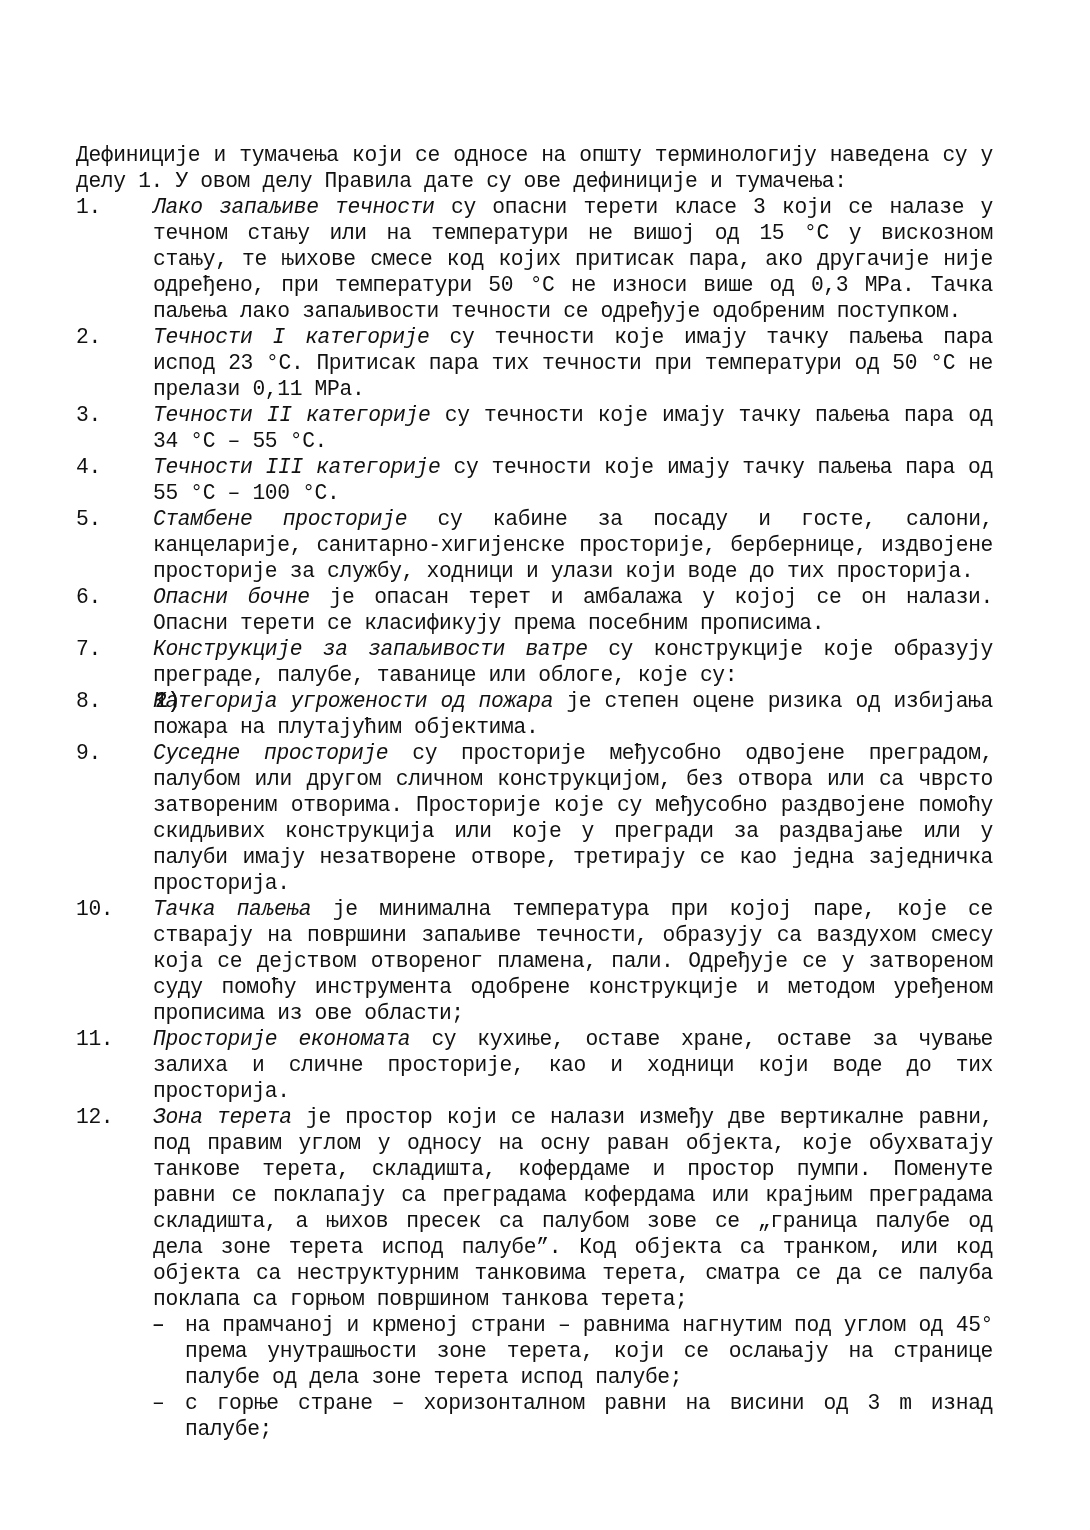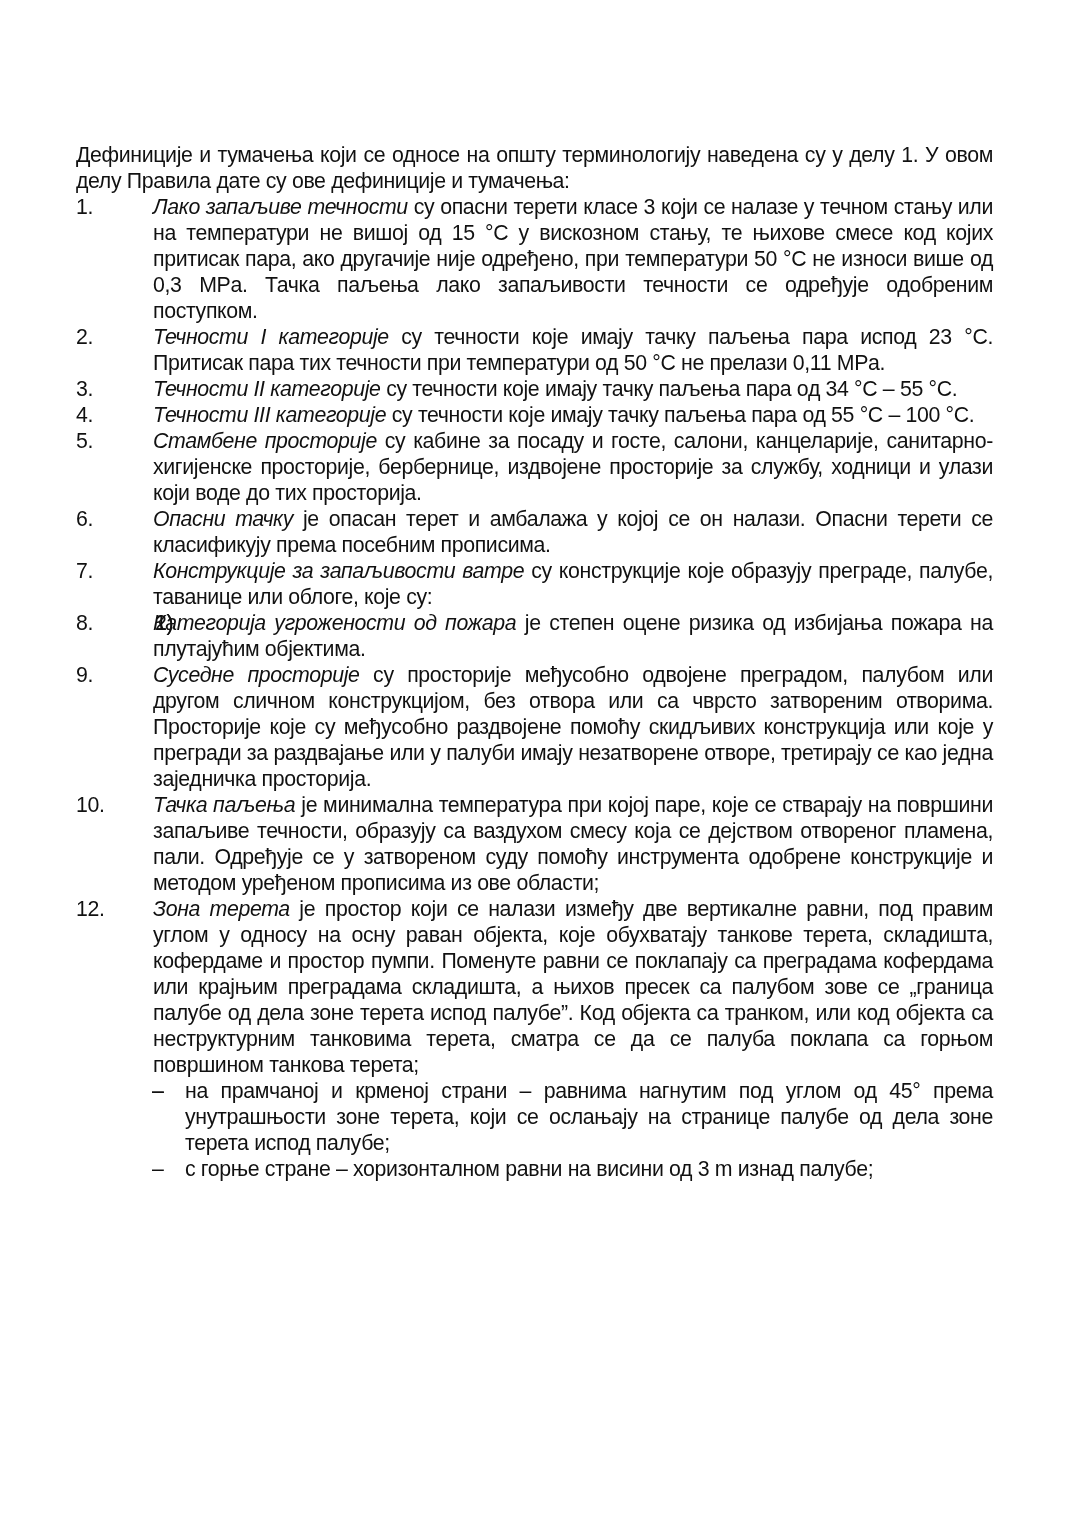--- a/index.html
+++ b/index.html
@@ -1,19 +1,19 @@
 <!DOCTYPE html>
 <html><head>
 <meta charset="utf-8">
 <style>
   html, body { margin: 0; padding: 0; background: #ffffff; }
   body { width: 1090px; height: 1530px; position: relative; overflow: hidden; }
   .page {
     position: absolute; left: 76px; top: 142px; width: 917px;
-    font-family: Liberation Sans, sans-serif; font-size: 21.3px; line-height: 26px;
+    font-family: Liberation Mono, monospace; font-size: 21.3px; line-height: 26px;
     color: #111111; letter-spacing: -0.35px;
   }
   .intro { text-align: justify; margin: 0; }
   .item { position: relative; padding-left: 77px; text-align: justify; margin: 0; }
   .num { position: absolute; left: 0; top: 0; }
   .term { font-style: italic; }
   .sub { position: relative; padding-left: 129px; text-align: justify; margin: 0; }
   .sub .snum { position: absolute; left: 79px; top: 0; }
   .dash { position: relative; padding-left: 109px; text-align: justify; margin: 0; }
   .dash .dmark { position: absolute; left: 76px; top: 0; }
@@ -34,41 +34,44 @@
   <div class="item">
     <span class="num">3.</span><span class="term">Течности II категорије</span><span> су течности које имају тачку паљења пара од 34 °C – 55 °C.</span>
   </div>
   <div class="item">
     <span class="num">4.</span><span class="term">Течности III категорије</span><span> су течности које имају тачку паљења пара од 55 °C – 100 °C.</span>
   </div>
   <div class="item">
     <span class="num">5.</span><span class="term">Стамбене просторије</span><span> су кабине за посаду и госте, салони, канцеларије, санитарно-хигијенске просторије, бербернице, издвојене просторије за службу, ходници и улази који воде до тих просторија.</span>
   </div>
   <div class="item">
-    <span class="num">6.</span><span class="term">Опасни тачку</span><span> је опасан терет и амбалажа у којој се он налази. Опасни терети се класификују према посебним прописима.</span>
+    <span class="num">6.</span><span class="term">Опасни бочне</span><span> је опасан терет и амбалажа у којој се он налази. Опасни терети се класификују према посебним прописима.</span>
   </div>
   <div class="item">
     <span class="num">7.</span><span class="term">Конструкције за запаљивости ватре</span><span> су конструкције које образују преграде, палубе, таванице или облоге, које су:</span>
   </div>
   <div class="sub">
     <span class="snum">1)</span>
   </div>
   <div class="sub">
     <span class="snum">2)</span>
   </div>
   <div class="item">
     <span class="num">8.</span><span class="term">Категорија угрожености од пожара</span><span> је степен оцене ризика од избијања пожара на плутајућим објектима.</span>
   </div>
   <div class="item">
     <span class="num">9.</span><span class="term">Суседне просторије</span><span> су просторије међусобно одвојене преградом, палубом или другом сличном конструкцијом, без отвора или са чврсто затвореним отворима. Просторије које су међусобно раздвојене помоћу скидљивих конструкција или које у прегради за раздвајање или у палуби имају незатворене отворе, третирају се као једна заједничка просторија.</span>
   </div>
   <div class="item">
     <span class="num">10.</span><span class="term">Тачка паљења</span><span> је минимална температура при којој паре, које се стварају на површини запаљиве течности, образују са ваздухом смесу која се дејством отвореног пламена, пали. Одређује се у затвореном суду помоћу инструмента одобрене конструкције и методом уређеном прописима из ове области;</span>
   </div>
   <div class="item">
+    <span class="num">11.</span><span class="term">Просторије економата</span><span> су кухиње, оставе хране, оставе за чување залиха и сличне просторије, као и ходници који воде до тих просторија.</span>
+  </div>
+  <div class="item">
     <span class="num">12.</span><span class="term">Зона терета</span><span> је простор који се налази између две вертикалне равни, под правим углом у односу на осну раван објекта, које обухватају танкове терета, складишта, кофердаме и простор пумпи. Поменуте равни се поклапају са преградама кофердама или крајњим преградама складишта, а њихов пресек са палубом зове се „граница палубе од дела зоне терета испод палубе”. Код објекта са транком, или код објекта са неструктурним танковима терета, сматра се да се палуба поклапа са горњом површином танкова терета;</span>
   </div>
   <div class="dash">
     <span class="dmark">–</span>
   </div>
   <div class="dash">
     <span class="dmark">–</span><span>на прамчаној и крменој страни – равнима нагнутим под углом од 45° према унутрашњости зоне терета, који се ослањају на странице палубе од дела зоне терета испод палубе;</span>
   </div>
   <div class="dash">
     <span class="dmark">–</span><span>с горње стране – хоризонталном равни на висини од 3 m изнад палубе;</span>

